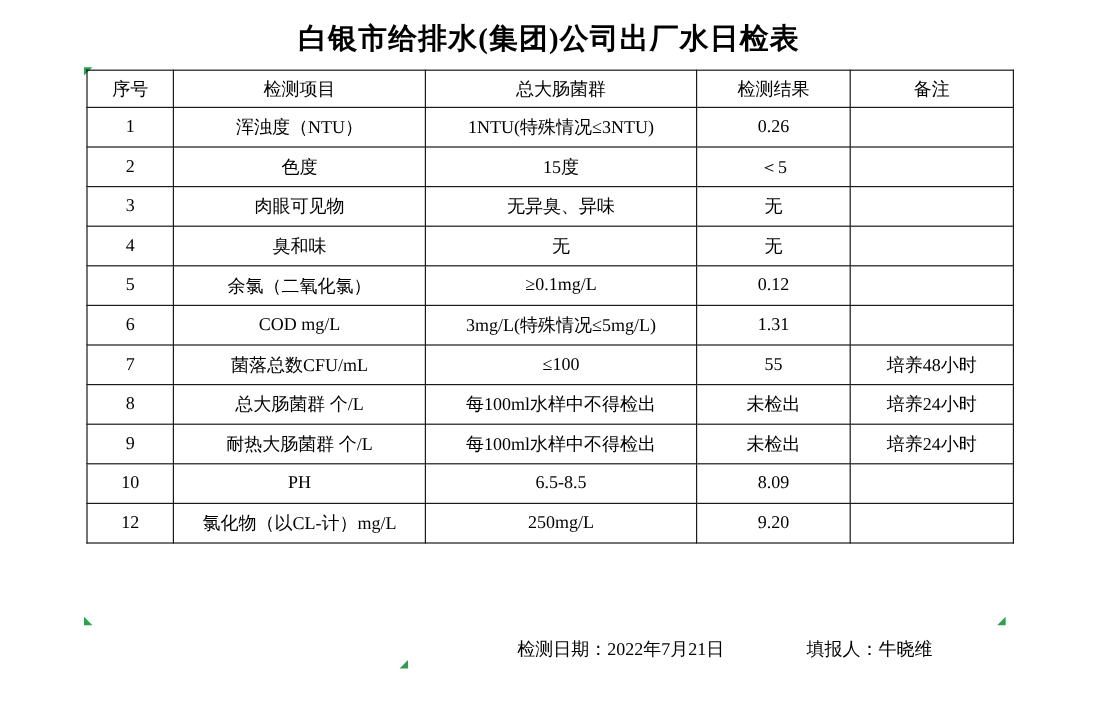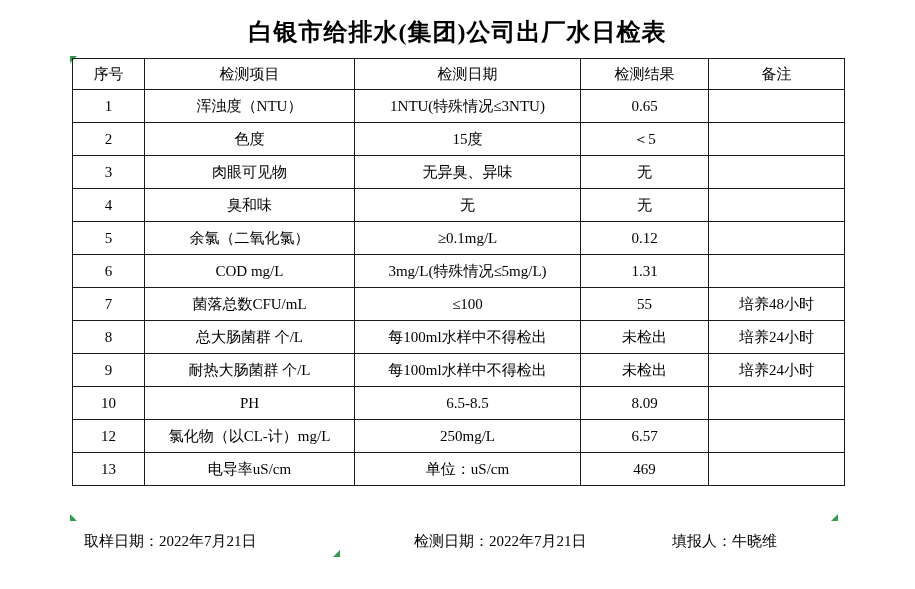--- a/index.html
+++ b/index.html
@@ -69,21 +69,21 @@
     width: 772px;
     height: 34px;
     font-size: 15px;
   }
   .footer .f-item {
     position: absolute;
     top: 6px;
     white-space: nowrap;
   }
   .footer .f-sample { left: 12px; }
-  .footer .f-test { left: 342px; }
+  .footer .f-test { left: 359px; }
   .footer .f-filler { left: 600px; text-align: right; }
 
   
   .mark {
     position: absolute;
     width: 0;
     height: 0;
     border-style: solid;
   }
   .mark.tl {
@@ -127,31 +127,31 @@
       <col class="c0">
         <col class="c1">
         <col class="c2">
         <col class="c3">
         <col class="c4">
     </colgroup>
     <thead>
       <tr>
         <td>序号</td>
         <td>检测项目</td>
-        <td>检测日期</td>
+        <td>总大肠菌群</td>
         <td>检测结果</td>
         <td>备注</td>
       </tr>
     </thead>
     <tbody>
       <tr>
         <td>1</td>
         <td>浑浊度（NTU）</td>
         <td class="cell-small">1NTU(特殊情况≤3NTU)</td>
-        <td>0.65</td>
+        <td>0.26</td>
         <td></td>
       </tr>
       <tr>
         <td>2</td>
         <td>色度</td>
         <td>15度</td>
         <td>＜5</td>
         <td></td>
       </tr>
       <tr>
@@ -207,32 +207,24 @@
         <td>10</td>
         <td>PH</td>
         <td>6.5-8.5</td>
         <td>8.09</td>
         <td></td>
       </tr>
       <tr>
         <td>12</td>
         <td class="cell-small">氯化物（以CL-计）mg/L</td>
         <td>250mg/L</td>
-        <td>6.57</td>
-        <td></td>
-      </tr>
-      <tr>
-        <td>13</td>
-        <td>电导率uS/cm</td>
-        <td>单位：uS/cm</td>
-        <td>469</td>
+        <td>9.20</td>
         <td></td>
       </tr>
     </tbody>
   </table>
 
   <div class="footer">
-    <span class="f-item f-sample">取样日期：2022年7月21日</span>
     <span class="f-item f-test">检测日期：2022年7月21日</span>
     <span class="f-item f-filler">填报人：牛晓维</span>
   </div>
 
 </div>
 
 </body></html>

